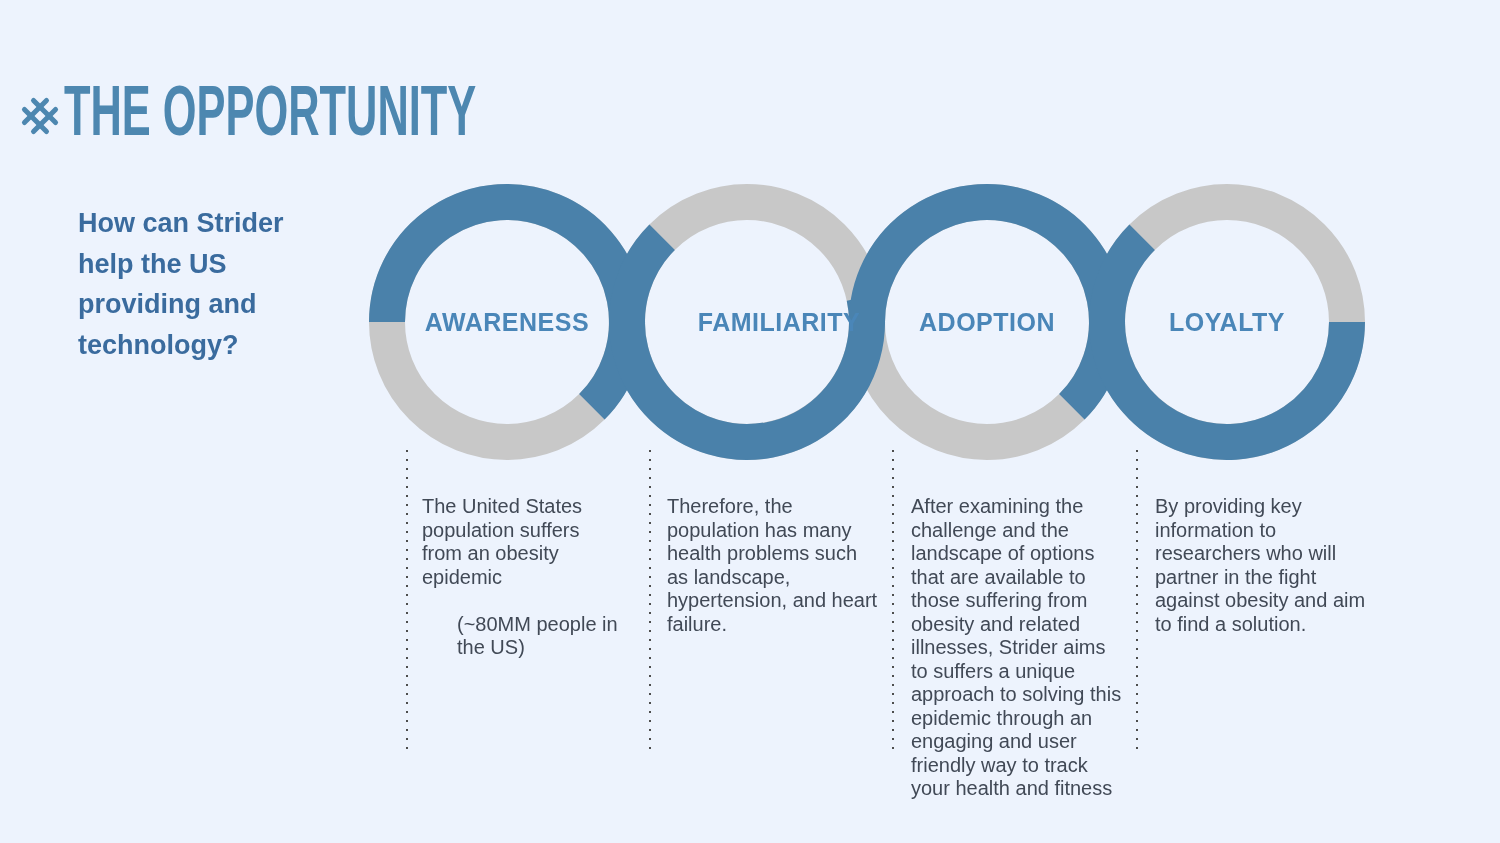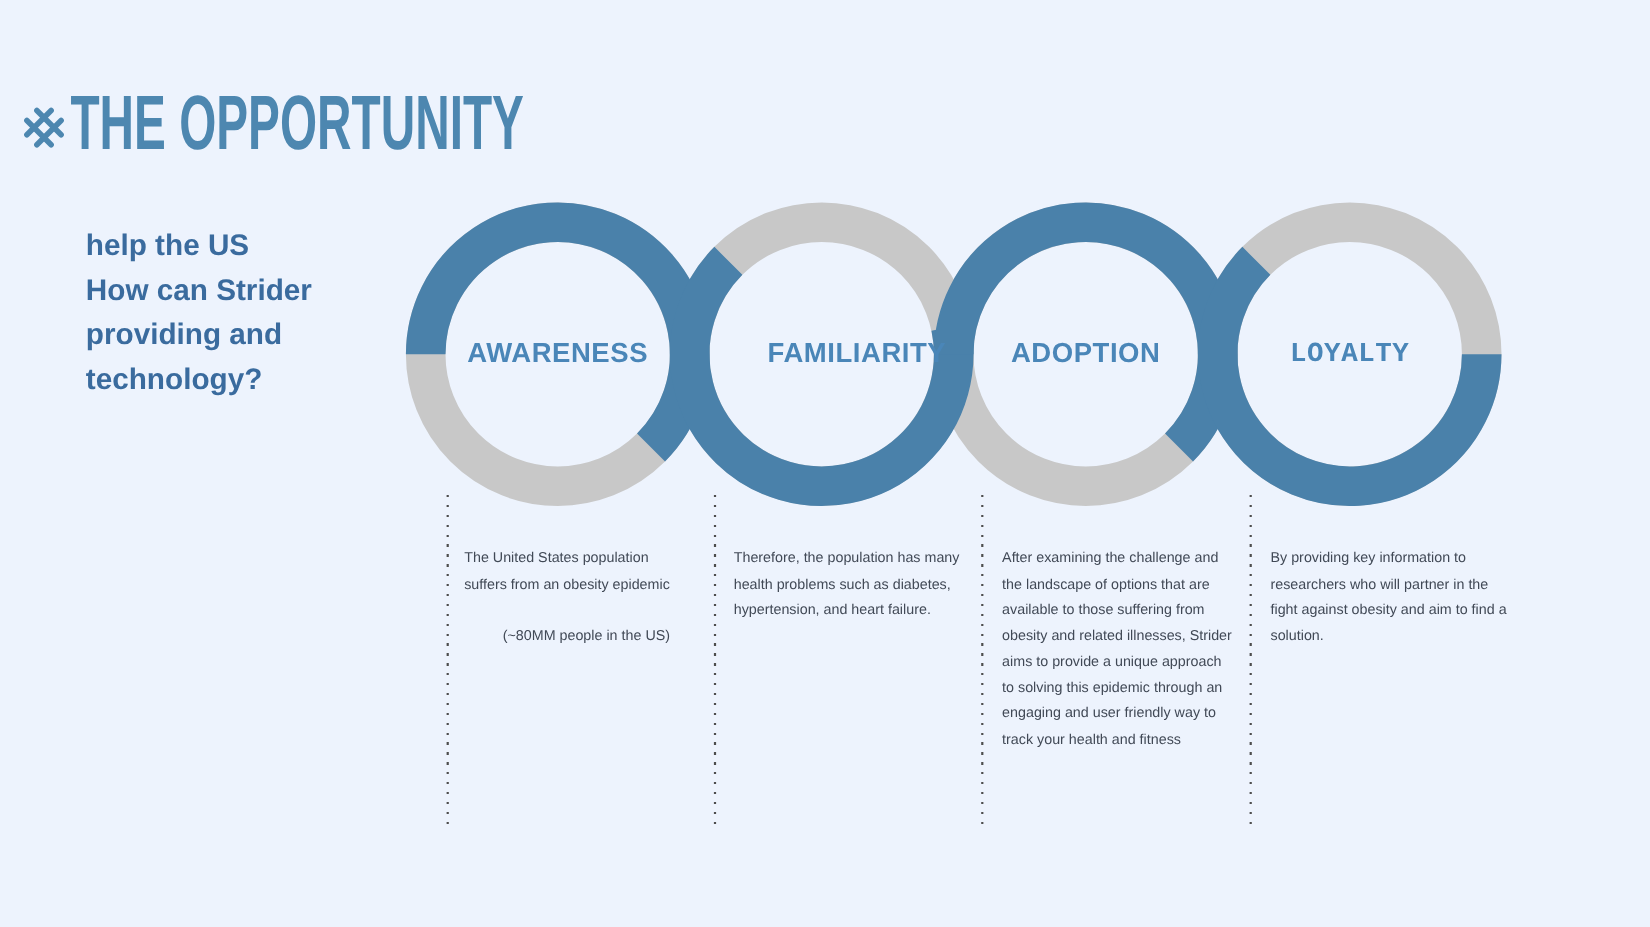--- a/index.html
+++ b/index.html
@@ -47,38 +47,38 @@
 
   .stage-label {
     position: absolute; top: 322px;
     transform: translate(-50%, -50%);
     font-size: 25px; font-weight: bold; letter-spacing: 0.5px;
     color: var(--label-color); white-space: nowrap;
   }
   .stage-label.s0 { left: 507px; }
   .stage-label.s1 { left: 747px; margin-left: 32px; }
   .stage-label.s2 { left: 987px; }
-  .stage-label.s3 { left: 1227px; font-family: Liberation Mono, monospace; }
+  .stage-label.s3 { left: 1227px; }
 
   
   .dotted-line {
     position: absolute; top: 450px; width: 2px; height: 304px;
     background-image: repeating-linear-gradient(to bottom,
       var(--dot-color) 0px, var(--dot-color) 2px, transparent 2px, transparent 9px);
   }
   .dotted-line.d0 { left: 406px; }
   .dotted-line.d1 { left: 649px; }
   .dotted-line.d2 { left: 892px; }
   .dotted-line.d3 { left: 1136px; }
 
   
   .stage-desc {
     position: absolute; top: 495px;
     color: var(--body-color);
-    font-size: 13px; line-height: 23.5px;
+    font-size: 20px; line-height: 23.5px;
   }
   .stage-desc.c0 { left: 422px; width: 200px; }
   .stage-desc.c1 { left: 667px; width: 212px; }
   .stage-desc.c2 { left: 911px; width: 212px; }
   .stage-desc.c3 { left: 1155px; width: 222px; }
   .stage-note { margin-top: 23.5px; margin-left: 35px; }
 </style>
 </head>
 <body>
 
@@ -90,22 +90,22 @@
         <line x1="17" y1="7" x2="17" y2="41"></line>
         <line x1="31" y1="7" x2="31" y2="41"></line>
         <line x1="7" y1="17" x2="41" y2="17"></line>
         <line x1="7" y1="31" x2="41" y2="31"></line>
       </g>
     </svg>
     <div class="page-title">THE OPPORTUNITY</div>
   </div>
 
   <div class="question">
+    <div>How can Strider</div>
     <div>help the US</div>
-    <div>How can Strider</div>
     <div>providing and</div>
     <div>technology?</div>
   </div>
 
   <svg class="chain-svg" viewBox="0 0 1500 843" aria-hidden="true">
 
     <circle class="gray-ring" cx="507" cy="322" r="120"></circle>
     <circle class="gray-ring" cx="747" cy="322" r="120"></circle>
     <circle class="gray-ring" cx="987" cy="322" r="120"></circle>
     <circle class="gray-ring" cx="1227" cy="322" r="120"></circle>
@@ -124,22 +124,22 @@
   <div class="dotted-line d0"></div>
   <div class="dotted-line d1"></div>
   <div class="dotted-line d2"></div>
   <div class="dotted-line d3"></div>
 
   <div class="stage-desc c0">
     <div>The United States population suffers from an obesity epidemic</div>
     <div class="stage-note">(~80MM people in the US)</div>
   </div>
   <div class="stage-desc c1">
-    <div>Therefore, the population has many health problems such as diabetes, hypertension, and heart failure.</div>
+    <div>Therefore, the population has many health problems such as landscape, hypertension, and heart failure.</div>
   </div>
   <div class="stage-desc c2">
-    <div>After examining the challenge and the landscape of options that are available to those suffering from obesity and related illnesses, Strider aims to provide a unique approach to solving this epidemic through an engaging and user friendly way to track your health and fitness</div>
+    <div>After examining the challenge and the landscape of options that are available to those suffering from obesity and related illnesses, Strider aims to suffers a unique approach to solving this epidemic through an engaging and user friendly way to track your health and fitness</div>
   </div>
   <div class="stage-desc c3">
     <div>By providing key information to researchers who will partner in the fight against obesity and aim to find a solution.</div>
   </div>
 
 </div>
 
 </body></html>

